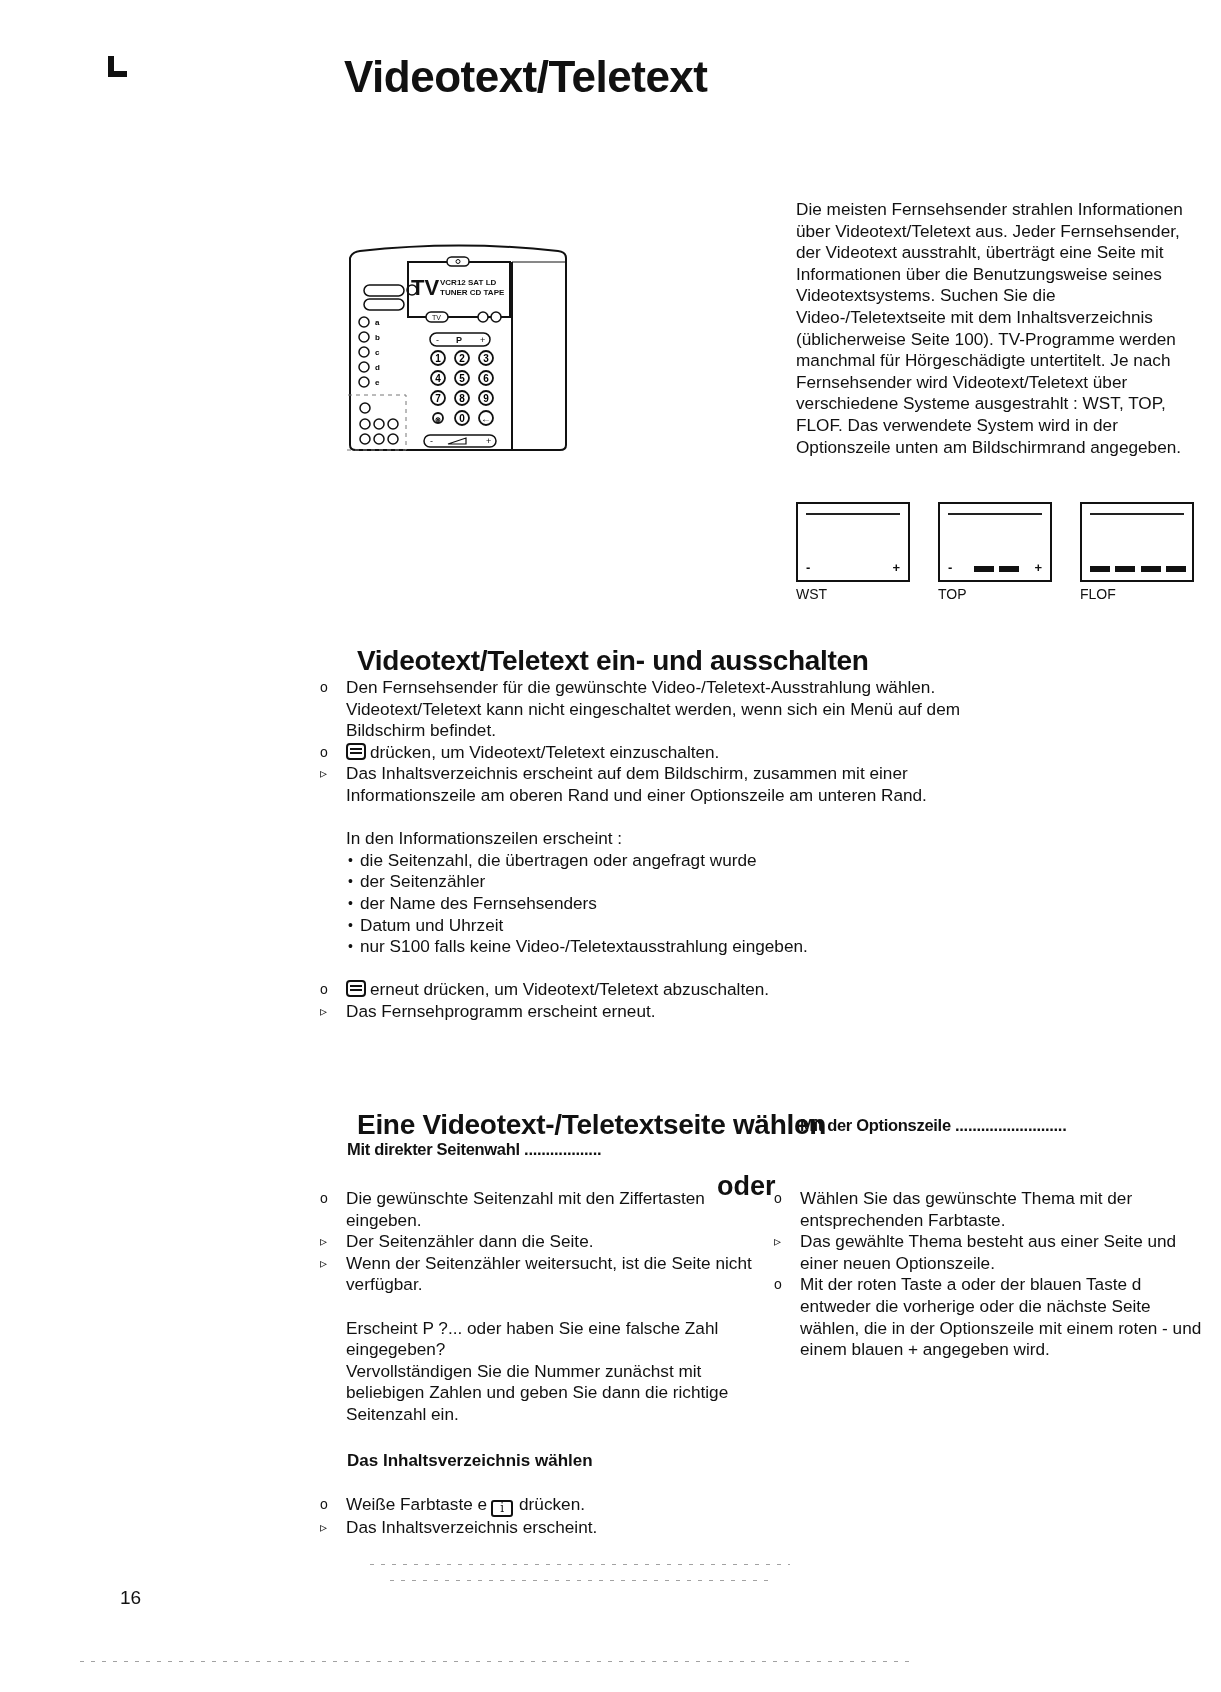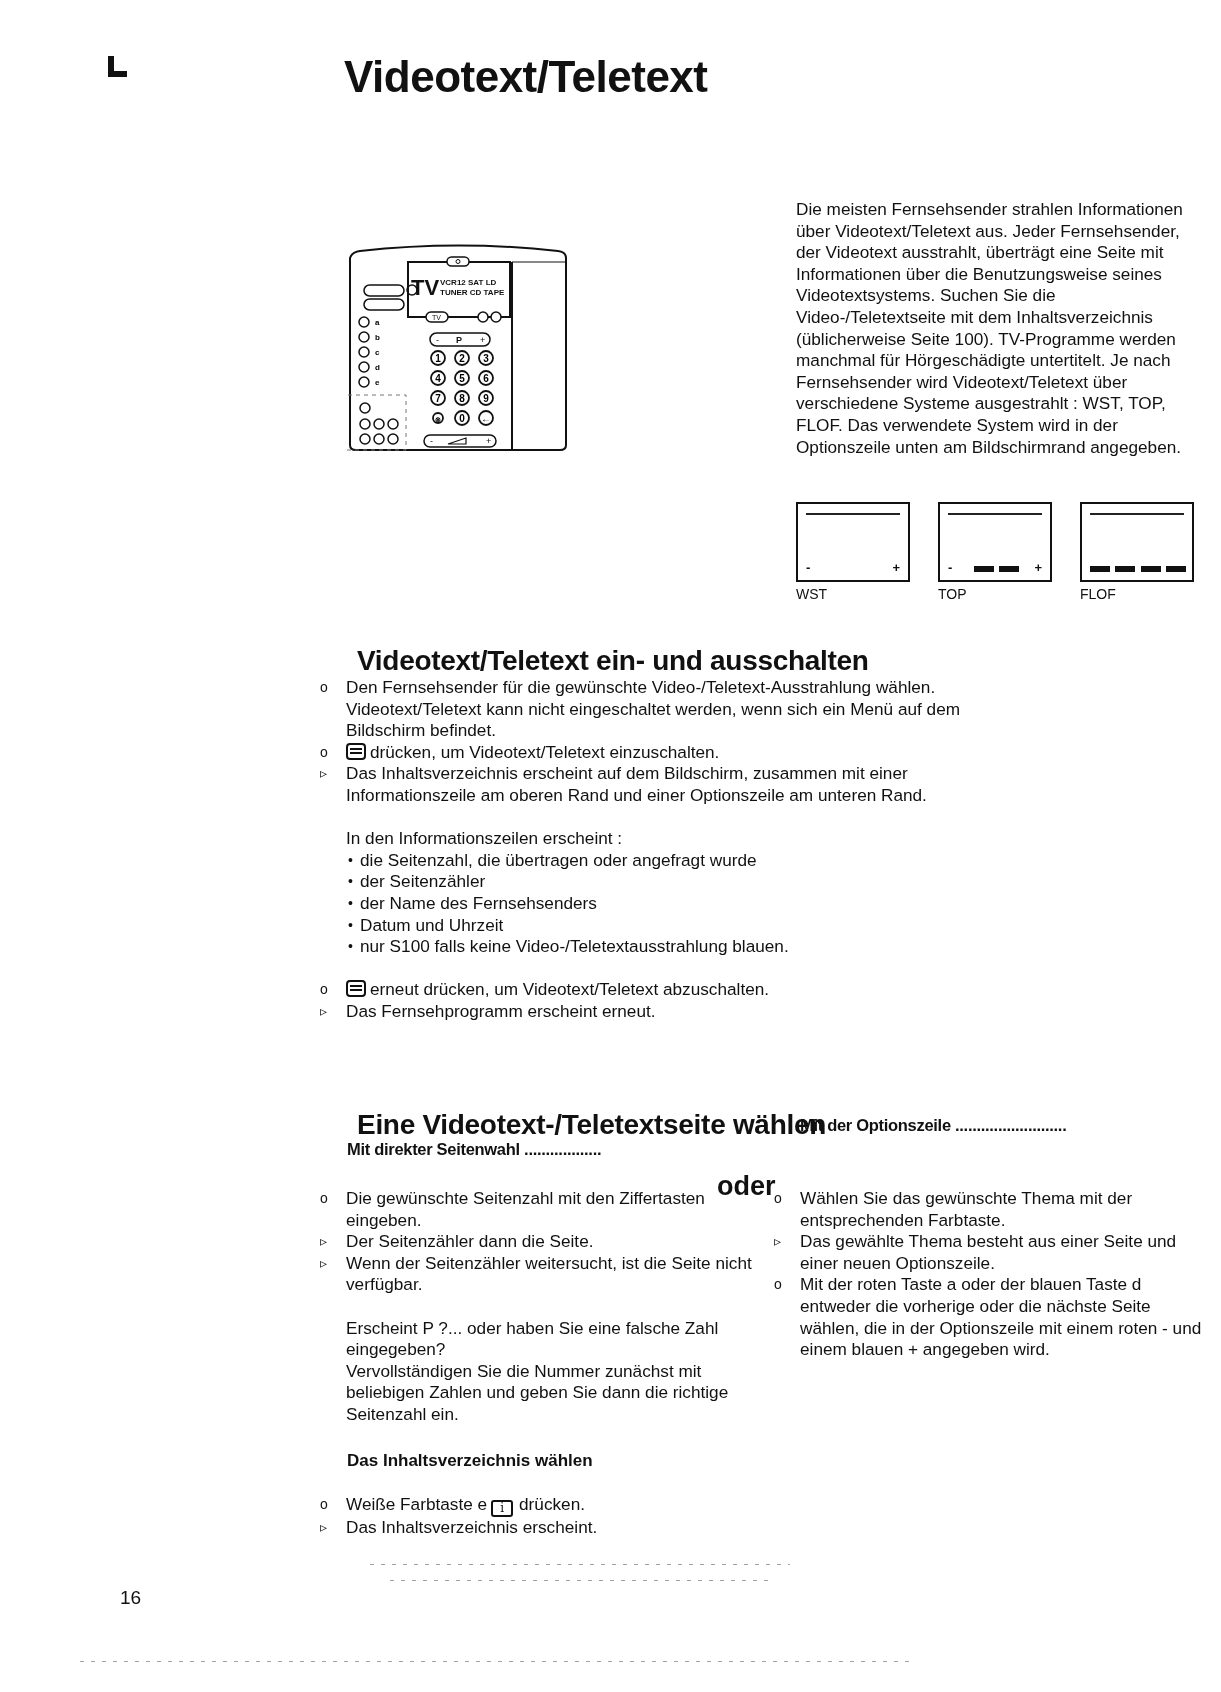--- a/index.html
+++ b/index.html
@@ -163,21 +163,21 @@
   <li><span class="mk">o</span><span>Den Fernsehsender für die gewünschte Video-/Teletext-Ausstrahlung wählen.</span></li>
   <li><span>Videotext/Teletext kann nicht eingeschaltet werden, wenn sich ein Menü auf dem Bildschirm befindet.</span></li>
   <li><span class="mk">o</span><span class="tt-icon"></span><span>drücken, um Videotext/Teletext einzuschalten.</span></li>
   <li><span class="mk">▹</span><span>Das Inhaltsverzeichnis erscheint auf dem Bildschirm,  zusammen mit einer Informationszeile am oberen Rand und einer Optionszeile am unteren Rand.</span></li>
   <li class="gap"></li>
   <li><span>In den Informationszeilen erscheint :</span></li>
   <li class="sub"><span class="mk">•</span><span>die Seitenzahl, die übertragen oder angefragt wurde</span></li>
   <li class="sub"><span class="mk">•</span><span>der Seitenzähler</span></li>
   <li class="sub"><span class="mk">•</span><span>der Name des Fernsehsenders</span></li>
   <li class="sub"><span class="mk">•</span><span>Datum und Uhrzeit</span></li>
-  <li class="sub"><span class="mk">•</span><span>nur S100 falls keine Video-/Teletextausstrahlung blauen.</span></li>
+  <li class="sub"><span class="mk">•</span><span>nur S100 falls keine Video-/Teletextausstrahlung eingeben.</span></li>
   <li class="gap"></li>
   <li><span class="mk">o</span><span class="tt-icon"></span><span>erneut drücken, um Videotext/Teletext abzuschalten.</span></li>
   <li><span class="mk">▹</span><span>Das Fernsehprogramm erscheint erneut.</span></li>
 </ul>
 
 <h2 class="sec" style="left:345px; top:1097px;">Eine Videotext-/Teletextseite wählen</h2>
 <div class="subhead-row" style="left:347px; top:1140px;">Mit direkter Seitenwahl ..................</div>
 <div class="oder" style="left:717px; top:1131px;">oder</div>
 <div class="subhead-row" style="left:800px; top:1116px;">Mit der Optionszeile ..........................</div>
 

